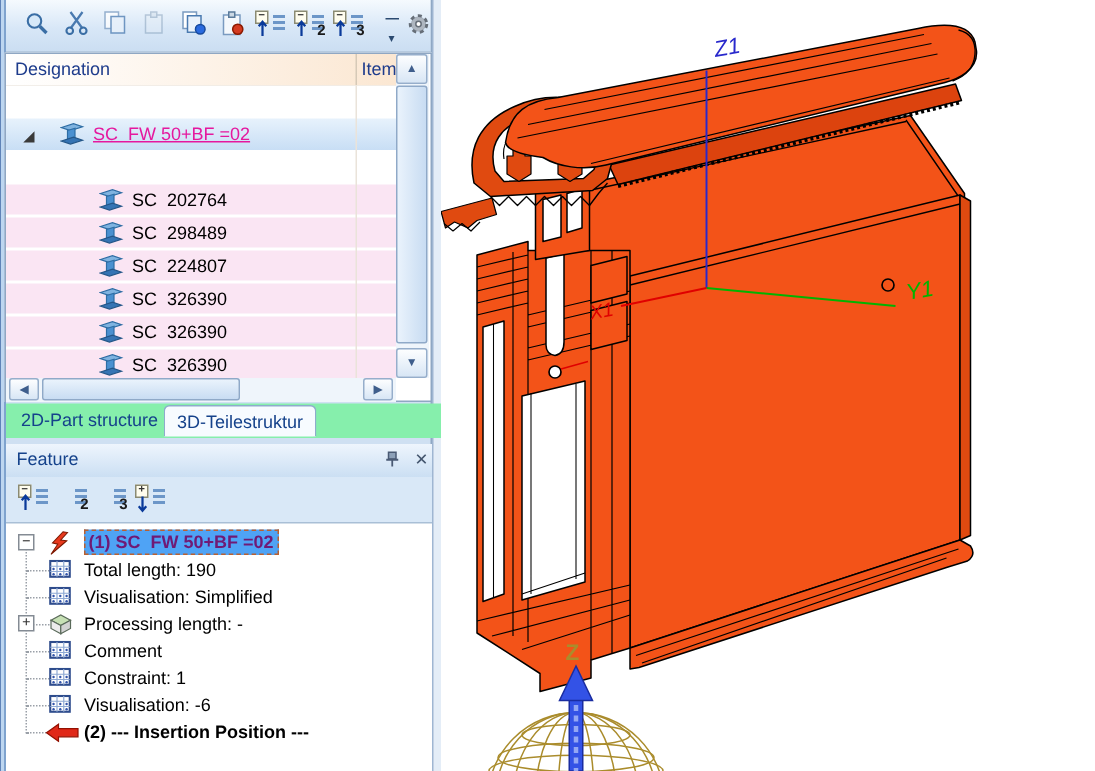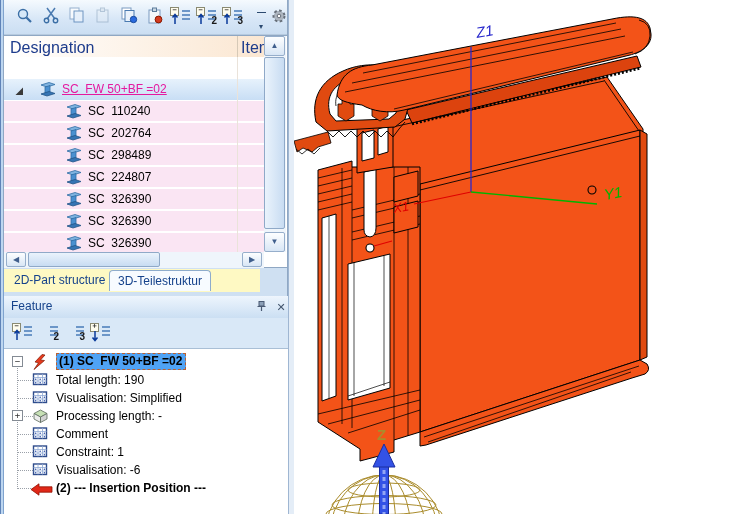--- a/index.html
+++ b/index.html
@@ -21,59 +21,59 @@
   .lvl .lines i{position:absolute;right:2px;width:8px;height:2px;background:#6C96C8;}
   .lvl .num{position:absolute;right:1px;bottom:1px;font:bold 10px "Liberation Sans",sans-serif;color:#1A1A1A;}
   .lvl .box{position:absolute;left:0;top:0;width:7px;height:7px;background:#FFFDEE;border:1px solid #8A8A72;
     font:bold 7px/5px "DejaVu Sans Mono",monospace;text-align:center;color:#333;}
   .ovf{font-size:8px;color:#2B4A70;line-height:5px;}
   .ovf b{display:block;width:9px;height:1px;background:#2B4A70;margin:3px auto 2px;}
   
   #tree-border{left:3px;top:35px;width:285px;height:233px;border:1px solid #8FA7C3;background:#fff;box-sizing:border-box;}
   #tree-header{left:4px;top:36px;width:260px;height:21px;
     background:linear-gradient(90deg,#FFFFFF,#FBE7D2);border-bottom:1px solid #CBBCA8;}
-  .hdr-txt{position:absolute;top:3px;font-size:16px;color:#1E3C8C;}
+  .hdr-txt{position:absolute;top:3px;font-size:12px;color:#1E3C8C;}
   #hdr-div{left:237px;top:36px;width:1px;height:21px;background:#D6C9B7;}
   #col-div{left:237px;top:57px;width:1px;height:195px;background:#EAE3DA;}
   #part-rows{left:4px;top:57px;width:260px;height:195px;overflow:hidden;background:#fff;}
   .prow{position:absolute;left:0;width:260px;height:22px;}
   .prow .bg{position:absolute;left:0;right:0;top:0;bottom:2px;}
   .prow.pink .bg{background:#FAE5F3;}
   .prow.selected .bg{background:linear-gradient(#E7F2FC,#C8DEF5);bottom:1px;}
   .plabel{position:absolute;top:3px;font-size:12px;color:#000;white-space:pre;}
   .prow.selected .plabel{color:#E5189E;text-decoration:underline;}
   .picon,.pexp{position:absolute;top:2px;}
   .pexp{top:5px;}
   
   .sb{background:#EFF5FB;}
   .sbtn{position:absolute;background:linear-gradient(#FDFEFF,#D8E6F5);border:1px solid #96AECB;
     border-radius:2px;color:#3F5E8C;font-size:8px;text-align:center;box-sizing:border-box;}
   .sthumb{position:absolute;background:linear-gradient(90deg,#EAF3FC,#C8DCF2);border:1px solid #8FA9C8;border-radius:2px;box-sizing:border-box;}
   .sthumb.h{background:linear-gradient(#EAF3FC,#C8DCF2);}
   
-  #tab-bar{left:4px;top:269px;width:256px;height:23px;background:#fef9c3;}
+  #tab-bar{left:4px;top:269px;width:256px;height:23px;background:#86efac;padding-left:40px;}
   .tab{position:absolute;font-size:12px;color:#15428B;top:4px;}
   .tab.active{top:1px;height:21px;background:#F7FBFF;border:1px solid #8EACCC;border-bottom:none;
     border-radius:4px 4px 0 0;padding:3px 8px 0 8px;box-sizing:border-box;}
   
   #feature-header{left:4px;top:296px;width:284px;height:22px;
     background:linear-gradient(#EEF5FD,#CBDFF3);border-bottom:1px solid #B9CEE4;}
   #feature-header .title{position:absolute;left:7px;top:3px;font-size:12px;color:#15428B;text-align:center;}
   .cap-ico{position:absolute;top:4px;width:14px;height:14px;text-align:center;color:#44566E;font-size:11px;line-height:14px;}
   #feature-toolbar{left:4px;top:318px;width:284px;height:30px;background:#D9E8F7;}
   #feature-toolbar .tbi{top:5px;}
   #feature-tree{left:4px;top:348px;width:284px;height:166px;background:#fff;border-top:1px solid #A9BFD6;box-sizing:border-box;}
   .frow{position:absolute;left:0;width:284px;height:18px;}
   .fstub{position:absolute;left:13px;width:16px;height:1px;border-top:1px dotted #9AA0A8;top:9px;}
   #fvline{position:absolute;left:13px;border-left:1px dotted #9AA0A8;}
   .expbox{position:absolute;left:8px;top:3px;width:11px;height:11px;background:#fff;border:1px solid #848B94;
     font:9px/9px "DejaVu Sans Mono",monospace;text-align:center;color:#333;box-sizing:border-box;}
   .ficon{position:absolute;left:28px;top:1px;}
   .flabel{position:absolute;left:52px;top:2px;font-size:12px;color:#000;white-space:pre;}
-  .flabel.sel{background:#4FA3F5;border:1px dashed #BA6030;color:#000000;font-weight:bold;
+  .flabel.sel{background:#4FA3F5;border:1px dashed #BA6030;color:#701a75;font-weight:bold;
     padding:0 3px 1px 2px;top:0;}
   .flabel.bold{font-weight:bold;}
   
   #viewport{left:294px;top:0;width:436px;height:514px;background:#fff;}
   svg text{font-family:"Liberation Sans",sans-serif;}
 </style>
 </head>
 <body>
 
 <div class="abs" id="win-left-border"></div>
@@ -137,29 +137,20 @@
       <div class="bg"></div>
       <span class="pexp" style="left: 8px;"><svg width="14" height="14">
           <polygon points="3.5,11 11,3.5 11,11" fill="#3A3A3A"></polygon>
         </svg></span>
       <span class="picon" style="left: 36px;"><svg width="17" height="17">
           <path d="M1,4 L9,1.5 L15,3.5 L7,6 Z" fill="#7FB3E0" stroke="#2E6DA4" stroke-width=".8"></path>
           <path d="M5,6 L10,4.5 L10,11 L5,12.5 Z" fill="#4A90D0" stroke="#2E6DA4" stroke-width=".8"></path>
           <path d="M1,13 L9,10.5 L15,12.5 L7,15 Z" fill="#3574B4" stroke="#235688" stroke-width=".8"></path>
         </svg></span>
       <span class="plabel" style="left: 58px;">SC  FW 50+BF =02</span>
-    </div>
-    <div class="prow pink" style="top: 44px;">
-      <div class="bg"></div>
-      <span class="picon" style="left: 62px;"><svg width="17" height="17">
-          <path d="M1,4 L9,1.5 L15,3.5 L7,6 Z" fill="#7FB3E0" stroke="#2E6DA4" stroke-width=".8"></path>
-          <path d="M5,6 L10,4.5 L10,11 L5,12.5 Z" fill="#4A90D0" stroke="#2E6DA4" stroke-width=".8"></path>
-          <path d="M1,13 L9,10.5 L15,12.5 L7,15 Z" fill="#3574B4" stroke="#235688" stroke-width=".8"></path>
-        </svg></span>
-      <span class="plabel" style="left: 84px;">SC  110240</span>
     </div>
     <div class="prow pink" style="top: 66px;">
       <div class="bg"></div>
       <span class="picon" style="left: 62px;"><svg width="17" height="17">
           <path d="M1,4 L9,1.5 L15,3.5 L7,6 Z" fill="#7FB3E0" stroke="#2E6DA4" stroke-width=".8"></path>
           <path d="M5,6 L10,4.5 L10,11 L5,12.5 Z" fill="#4A90D0" stroke="#2E6DA4" stroke-width=".8"></path>
           <path d="M1,13 L9,10.5 L15,12.5 L7,15 Z" fill="#3574B4" stroke="#235688" stroke-width=".8"></path>
         </svg></span>
       <span class="plabel" style="left: 84px;">SC  202764</span>
     </div>

